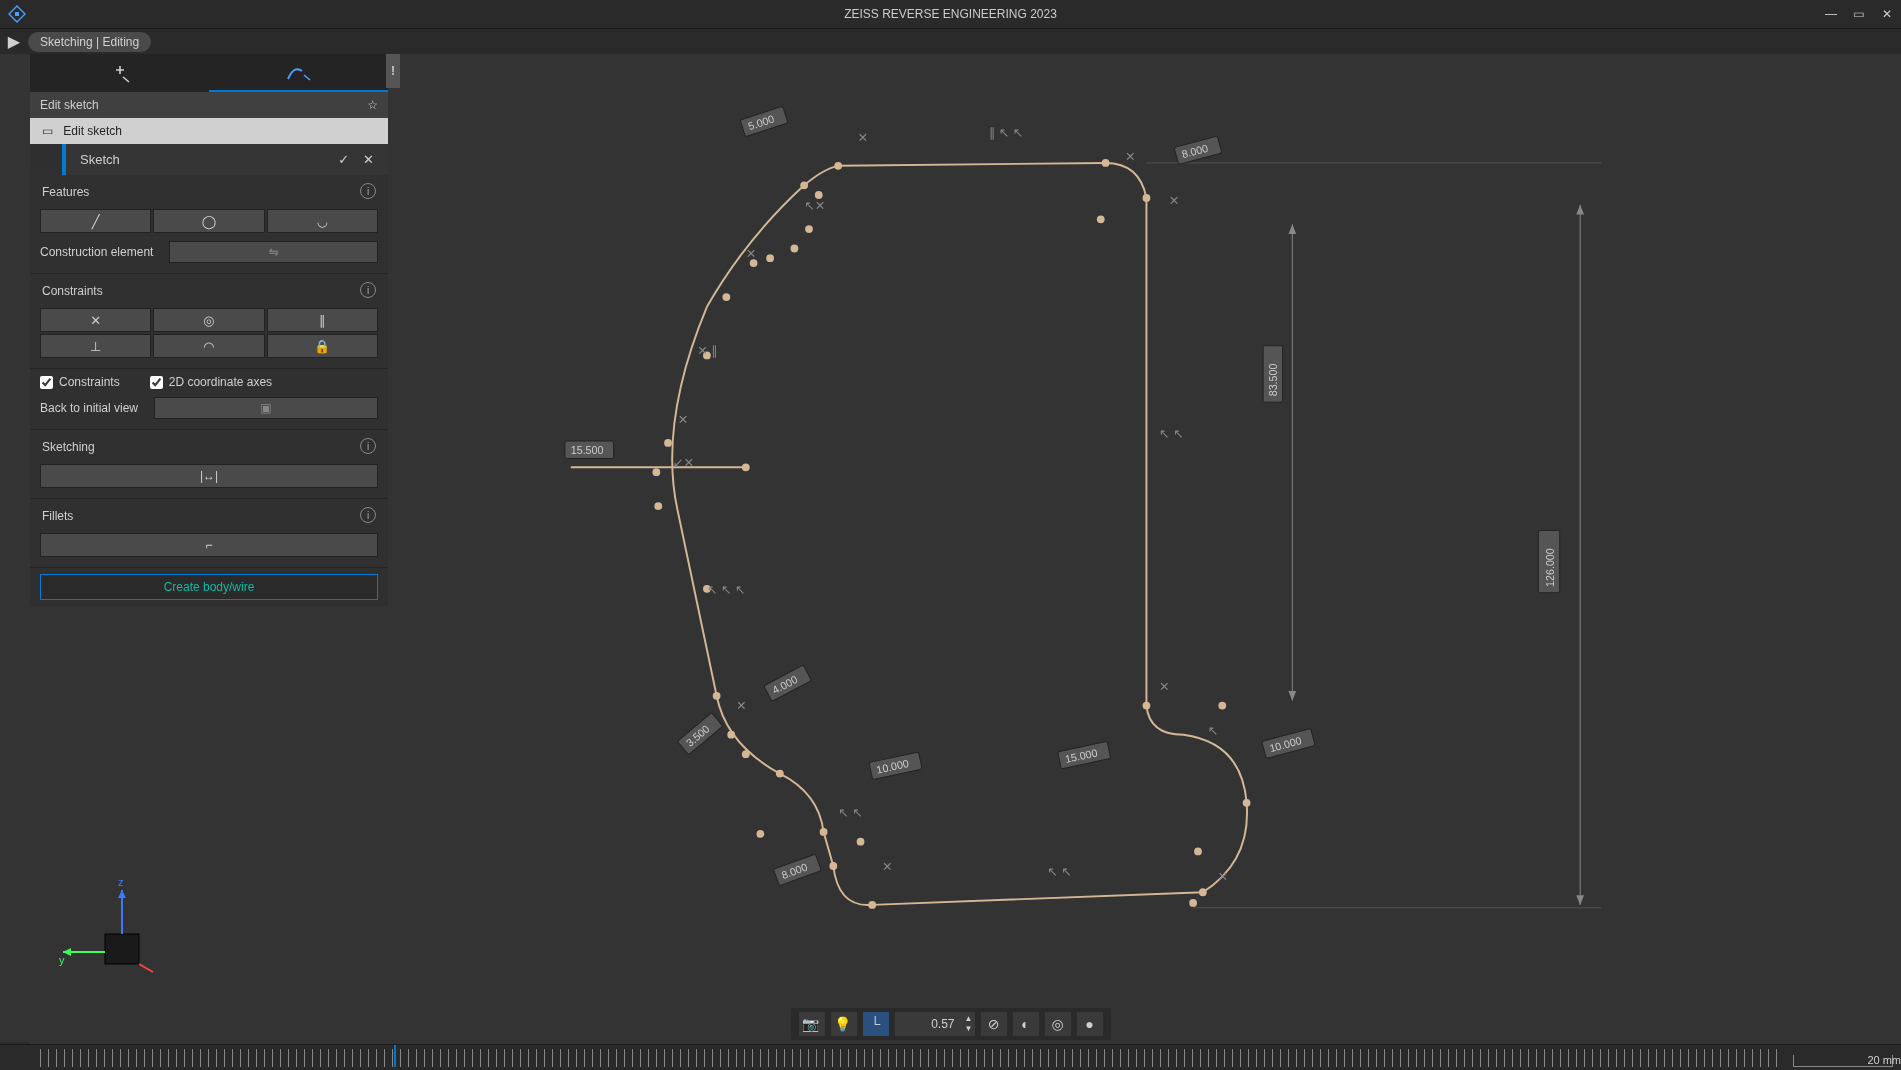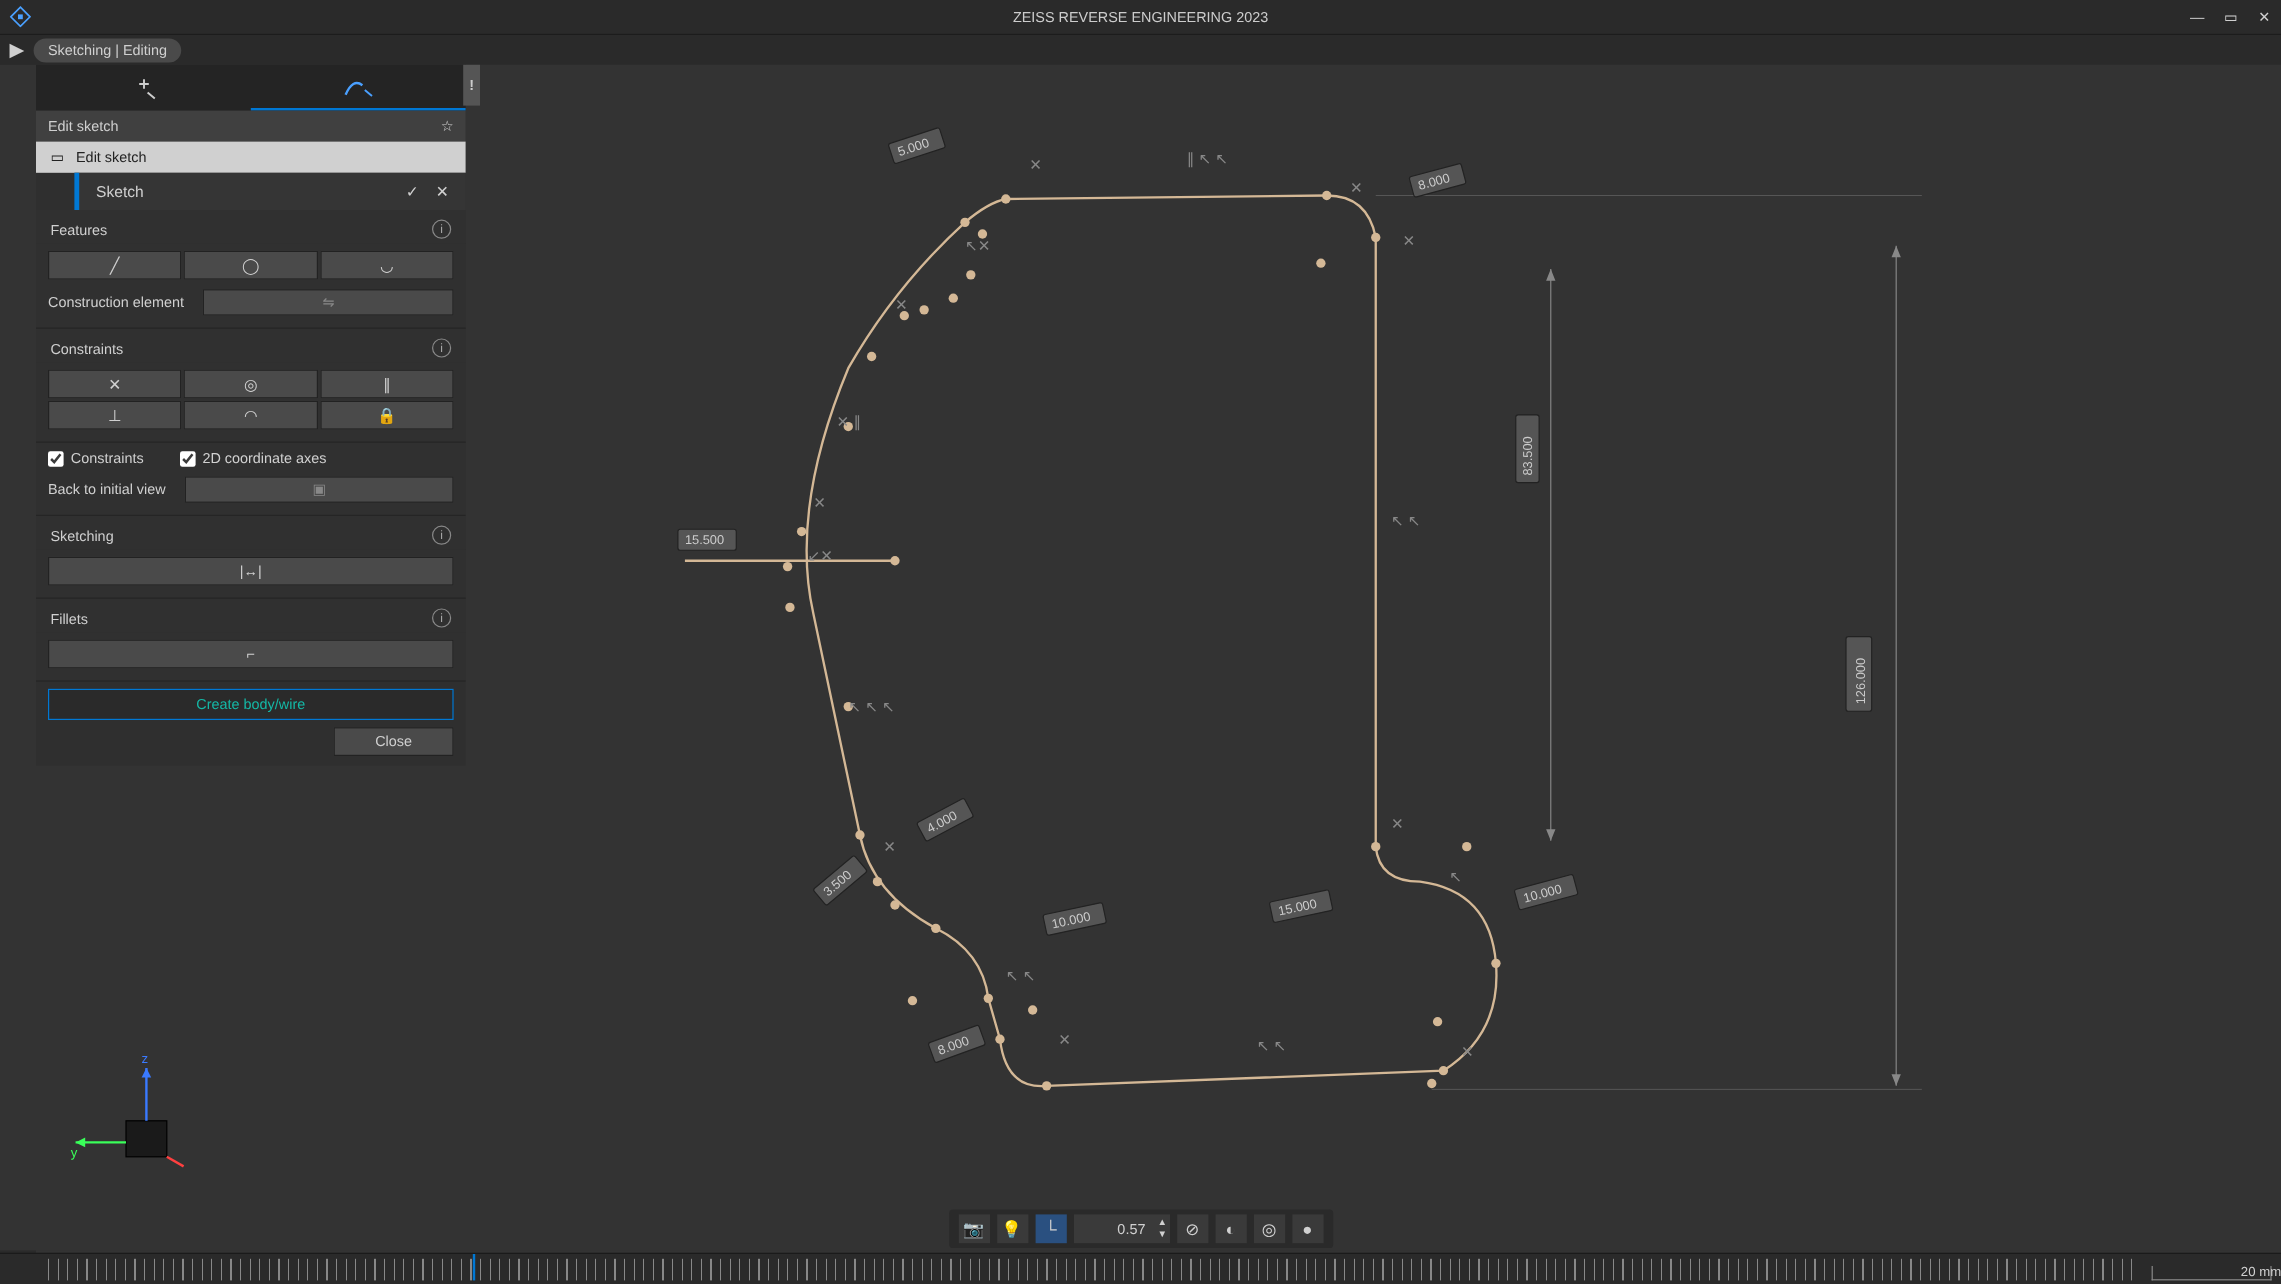--- a/index.html
+++ b/index.html
@@ -216,23 +216,20 @@
 
   <div class="section-hdr">
     <span>Fillets</span>
     <span class="info">i</span>
   </div>
   <div class="section-body">
     <div class="wide-btn">⌐</div>
   </div>
 
   <div class="primary-btn">Create body/wire</div>
-  <div class="close-row">
-      <div class="close-btn">Close</div>
-    </div>
 </div>
 
 <svg class="cursor" viewBox="0 0 14 20">
     <path d="M1 1 L1 15 L5 12 L8 18 L11 17 L8 11 L13 11 Z" fill="#fff" stroke="#000"></path>
   </svg>
 
 <div class="top-toolbar">
   <div class="grp">
     <div class="tb">↻</div>
     <div class="tb">☁</div>

